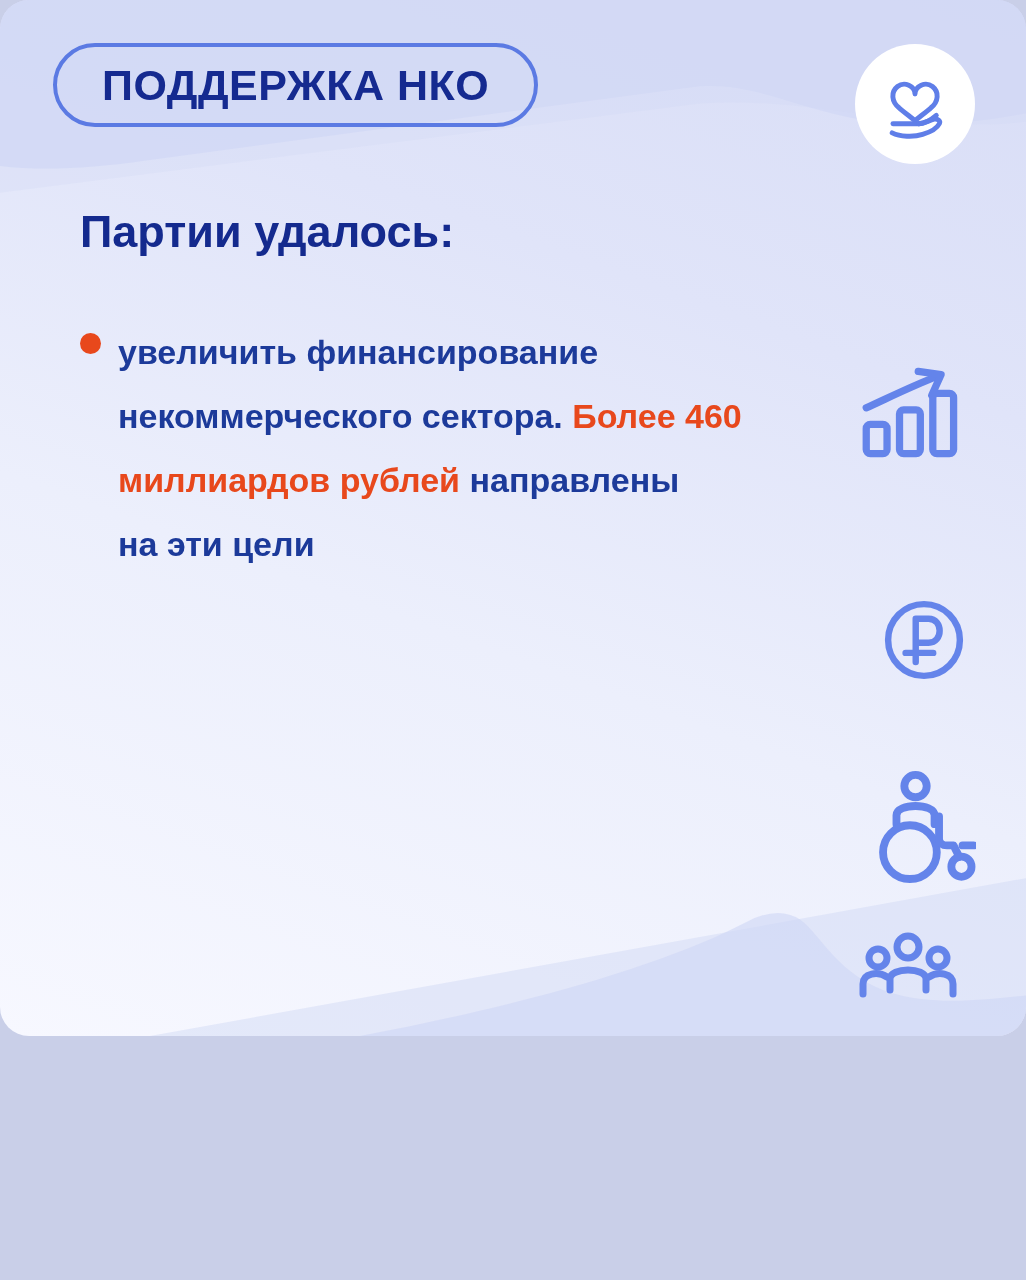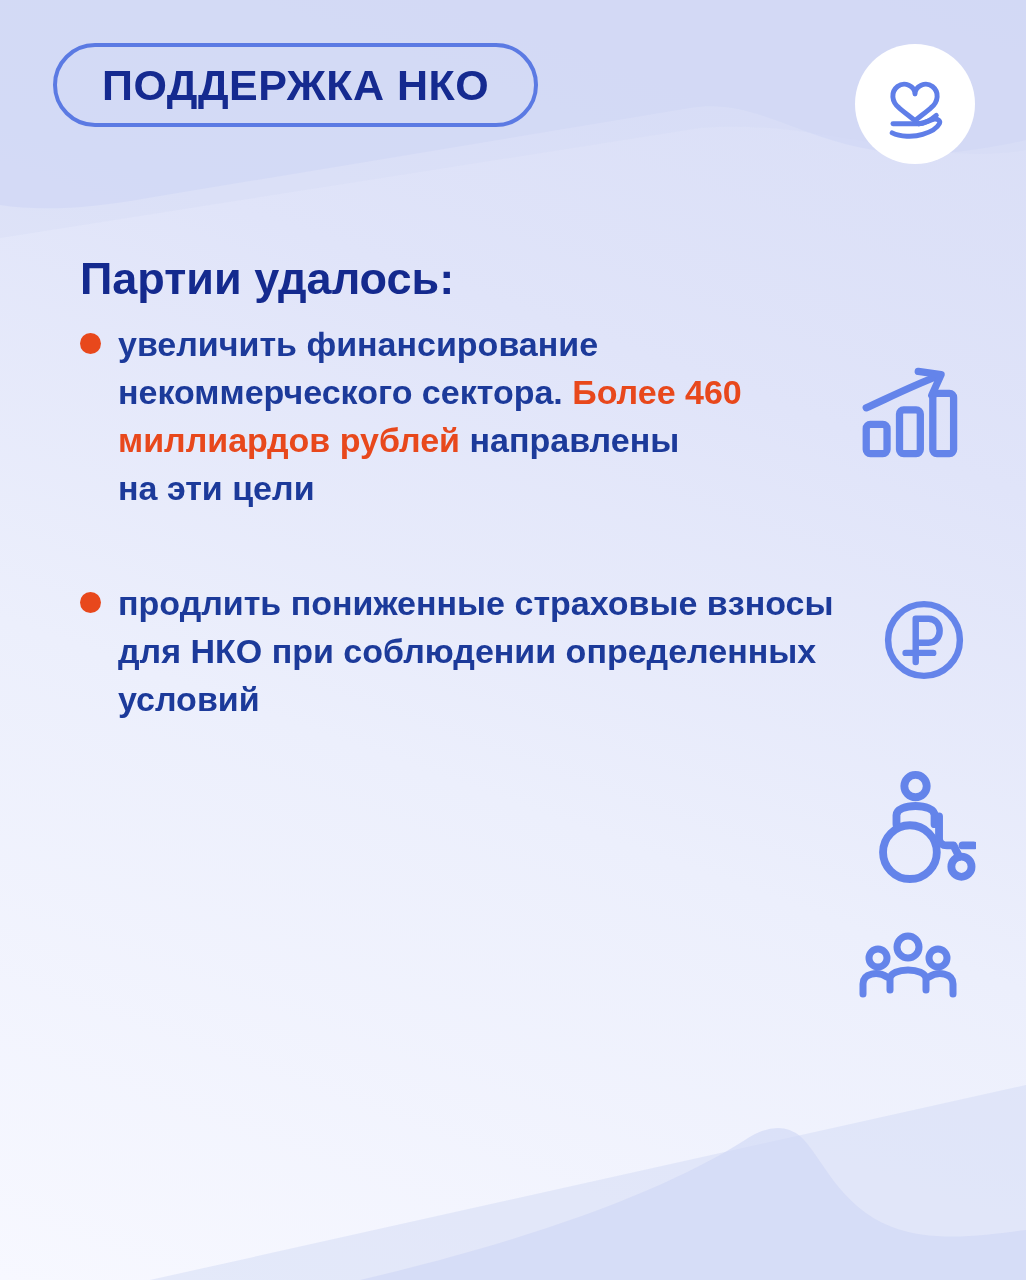--- a/index.html
+++ b/index.html
@@ -2,23 +2,24 @@
 <html><head>
 <meta charset="utf-8">
 <style>
   * { margin: 0; padding: 0; box-sizing: border-box; }
   html, body { background: #c9cfe8; }
   body { font-family: "Liberation Sans", "DejaVu Sans", sans-serif; }
 
   .page {
     position: relative;
     width: 1026px;
-    height: 1280px;
+    height: 1036px;
     overflow: hidden;
     background: linear-gradient(200deg, #d8ddf6 0%, #e0e4f9 30%, #ecEFfc 60%, #f7f8ff 100%);
+    border-radius: 29px;
   }
 
   .bg-svg {
     position: absolute;
     inset: 0;
     width: 100%;
     height: 100%;
     display: block;
   }
 
@@ -57,21 +58,20 @@
     justify-content: center;
   }
 
   .page-title {
     position: absolute;
     left: 80px;
     top: 206px;
     font-size: 45px;
     font-weight: 800;
     color: #142a8e;
-    margin-top: 47px;
   }
 
   
   .bullet-row {
     position: absolute;
     left: 80px;
     width: 790px;
   }
   .bullet-dot {
     position: absolute;
@@ -79,21 +79,21 @@
     top: 13px;
     width: 21px;
     height: 21px;
     border-radius: 50%;
     background: #e8481c;
   }
   .bullet-text {
     display: block;
     margin-left: 38px;
     font-size: 34px;
-    line-height: 48px;
+    line-height: 64px;
     font-weight: 700;
     color: #1c3a9a;
     white-space: pre-line;
   }
   .bullet-text .em { color: #e8481c; }
 
   .row-icon {
     position: absolute;
     display: flex;
     align-items: center;
@@ -134,26 +134,20 @@
   <div class="page-title">Партии удалось:</div>
 
   <div class="bullet-row" style="top:320px;">
     <span class="bullet-dot"></span>
     <span class="bullet-text" style="max-width:700px;"><span>увеличить финансирование
 некоммерческого сектора. </span><span class="em">Более 460
 миллиардов рублей</span><span> направлены
 на эти цели</span></span>
   </div>
 
-  <div class="bullet-row" style="top:579px;">
-    <span class="bullet-dot"></span>
-    <span class="bullet-text"><span>продлить пониженные страховые взносы
-для НКО при соблюдении определенных
-условий</span></span>
-  </div>
 
 
 
   <div class="row-icon" id="icon-growth">
     <svg width="100%" height="100%" viewBox="0 0 100 100" fill="none" stroke="#6484ea" stroke-width="7" stroke-linecap="round" stroke-linejoin="round">
       <rect x="6" y="62" width="20" height="28" rx="4"></rect>
       <rect x="38" y="48" width="20" height="42" rx="4"></rect>
       <rect x="70" y="32" width="20" height="58" rx="4"></rect>
       <path d="M6,46 C28,36 52,24 76,15"></path>
       <polyline points="56,11 78,14 69,34"></polyline>

